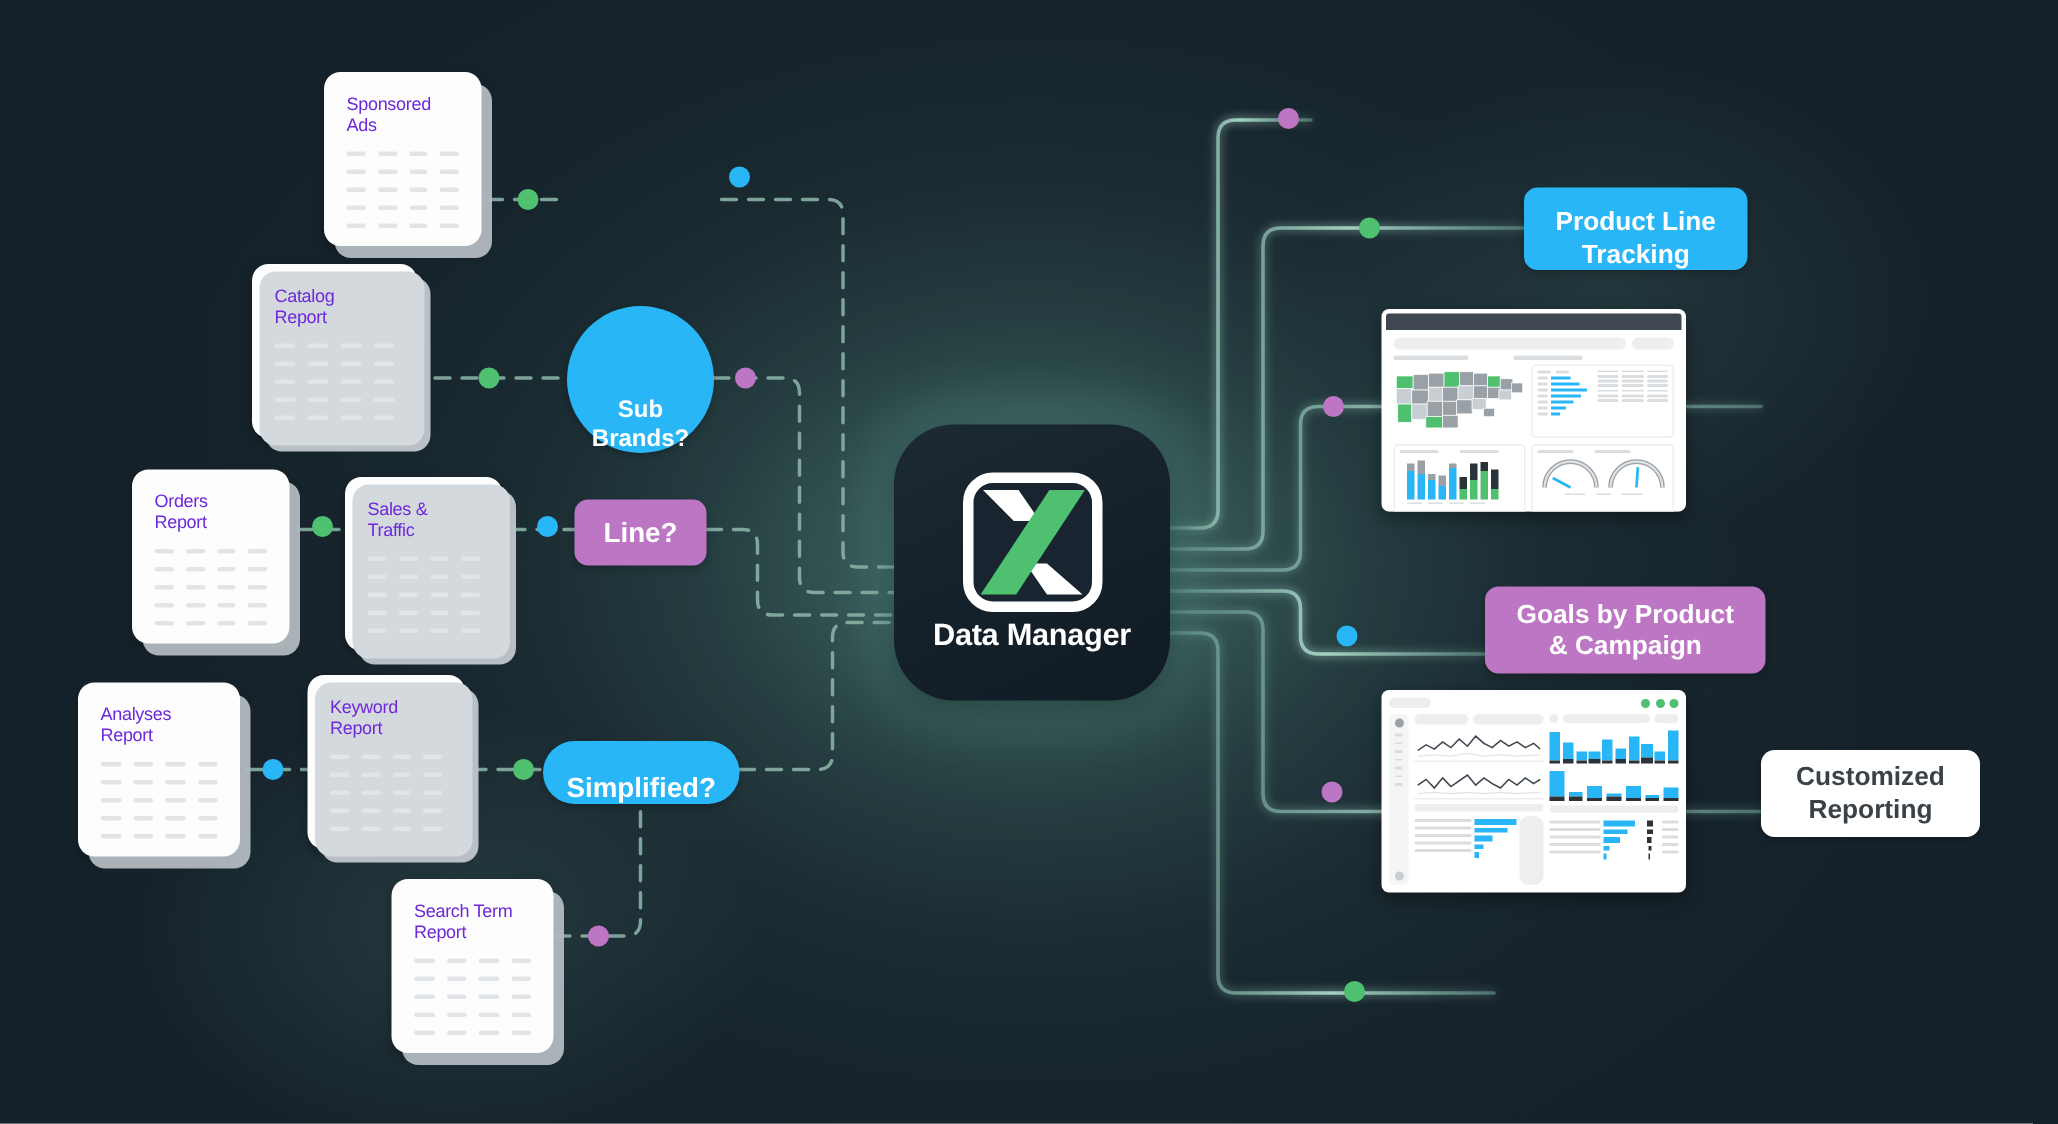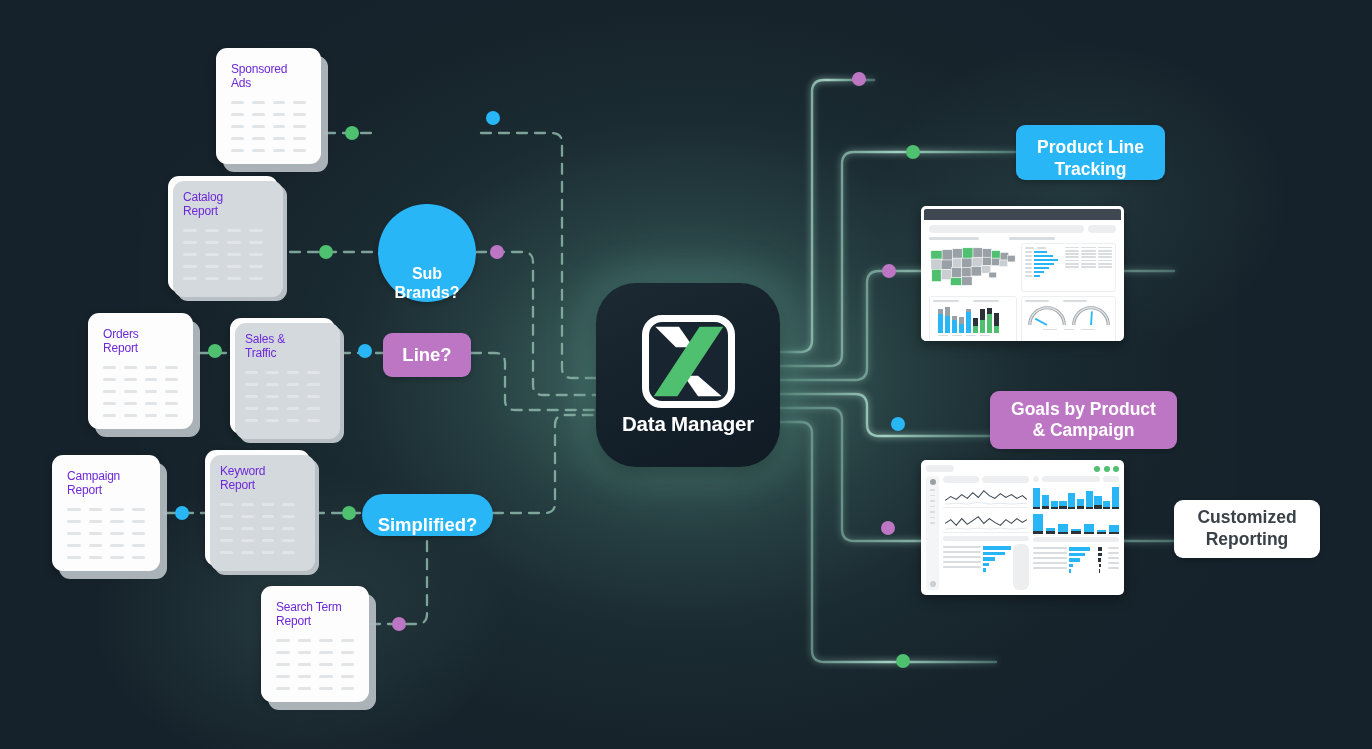--- a/index.html
+++ b/index.html
@@ -343,21 +343,21 @@
         <div class="rc-cell"></div>
         <div class="rc-cell"></div>
       <div class="rc-cell"></div>
         <div class="rc-cell"></div>
         <div class="rc-cell"></div>
         <div class="rc-cell"></div>
     </div>
   </div>
 
   <div class="report-card single" style="left:52px; top:455px; width:108px;">
-    <div class="rc-title">Campaign
+    <div class="rc-title">Analyses
 Report</div>
     <div class="rc-grid">
       <div class="rc-cell"></div>
         <div class="rc-cell"></div>
         <div class="rc-cell"></div>
         <div class="rc-cell"></div>
       <div class="rc-cell"></div>
         <div class="rc-cell"></div>
         <div class="rc-cell"></div>
         <div class="rc-cell"></div>

